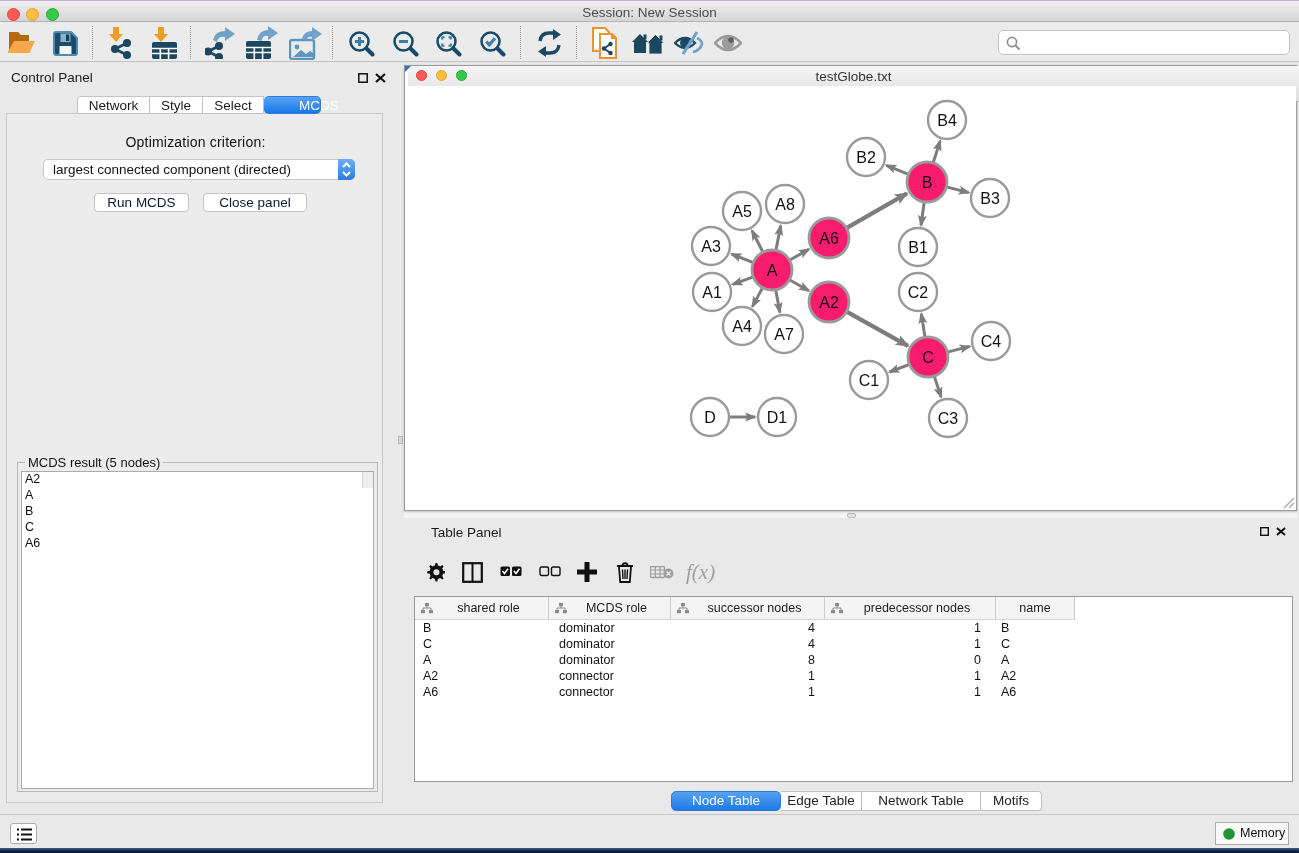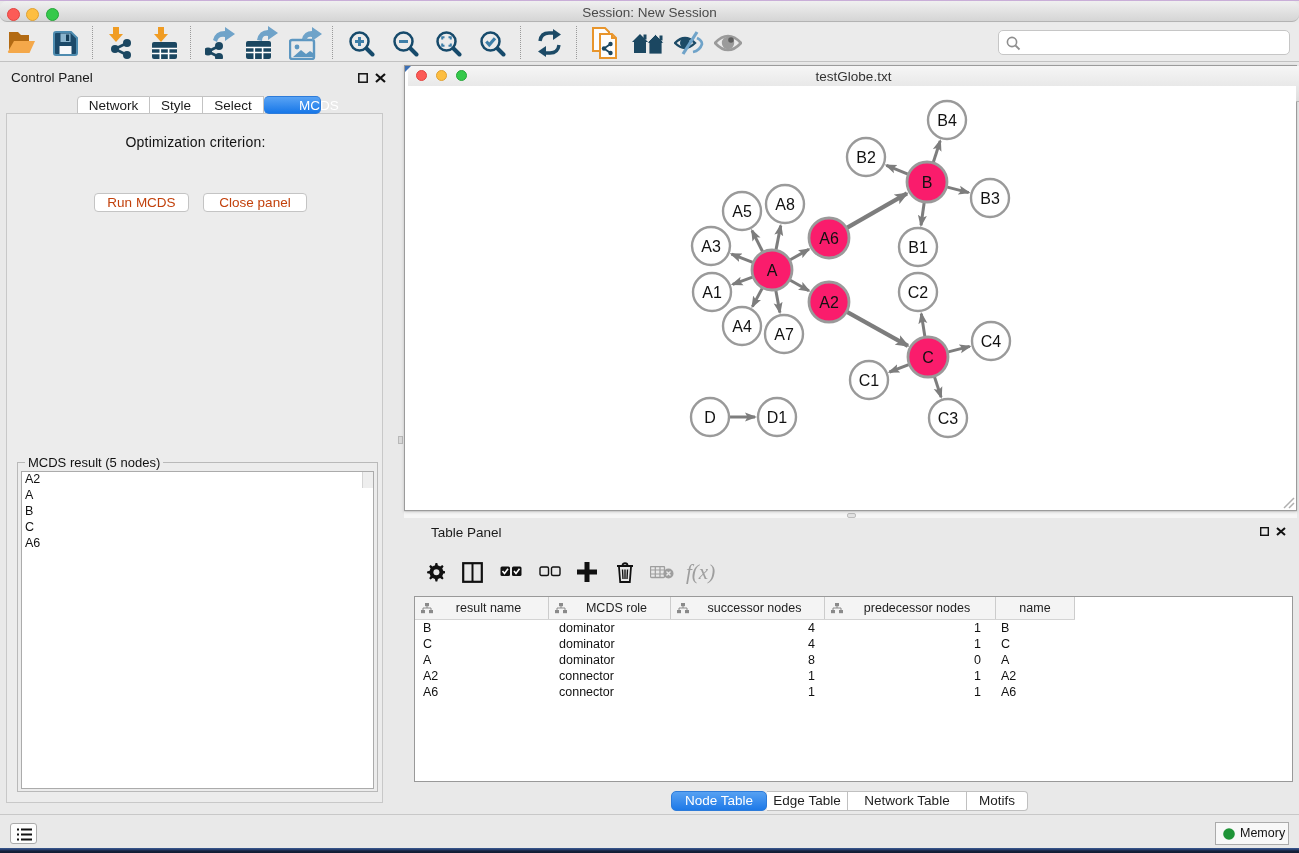--- a/index.html
+++ b/index.html
@@ -2,21 +2,21 @@
 <html><head>
 <meta charset="utf-8">
 <style>
 * { margin:0; padding:0; box-sizing:border-box; }
 html,body { width:1299px; height:853px; overflow:hidden; }
 body { font-family:"Liberation Sans", sans-serif; background:#e9e9e9; position:relative; }
 .abs { position:absolute; }
 
 #topline { left:0; top:0; width:1299px; height:1px; background:#c9aed8; }
 #titlebar { left:0; top:1px; width:1299px; height:21px;
-  background:linear-gradient(#f0f0f0,#d5d5d5); border-bottom:1px solid #b3b3b3;border-radius:7px; }
+  background:linear-gradient(#f0f0f0,#d5d5d5); border-bottom:1px solid #b3b3b3; }
 .light { position:absolute; top:6.5px; width:13px; height:13px; border-radius:50%; }
 #titlebar .t { position:absolute; left:0; right:0; top:4px; text-align:center; font-size:13.5px; color:#4a4a4a; }
 #toolbar { left:0; top:23px; width:1299px; height:39px; background:#ebebeb; border-bottom:1px solid #c2c2c2; }
 .sep { position:absolute; top:3px; height:33px; width:0; border-left:1px dotted #9a9a9a; }
 #searchbox { position:absolute; left:998px; top:7px; width:292px; height:25px; background:#fff;
   border:1px solid #c6c6c6; border-radius:5px; }
 
 #cp-title { left:11px; top:70px; font-size:13.5px; color:#1a1a1a; }
 .tabs { position:absolute; display:flex; z-index:5; }
 .tab { height:18px; background:#fff; border:1px solid #c3c3c3; border-left:none; font-size:13.5px;
@@ -24,21 +24,21 @@
 .tab.first { border-left:1px solid #c3c3c3; border-radius:4px 0 0 0; }
 .tab.last { border-radius:0 4px 0 0;padding-left:35px; }
 .tab.sel { background:linear-gradient(#59a3f4,#1777e8); color:#fff; border-color:#2d7bd9; border-radius:5px; }
 #cp-panel { left:6px; top:113px; width:377px; height:690px; background:#ececec; border:1px solid #c8c8c8; }
 #opt-label { left:0; width:377px; top:20px; text-align:center; font-size:14px; letter-spacing:0.2px; color:#111; }
 #dropdown { left:36px; top:45px; width:312px; height:21px; background:#fff; border:1px solid #c9c9c9; border-radius:5px;
   font-size:13.5px; color:#111; line-height:19px; padding-left:9px; }
 #spinner { position:absolute; right:-1px; top:-1px; width:17px; height:21px; border-radius:0 5px 5px 0;
   background:linear-gradient(#6cb0f5,#2d7ae2); }
 .btn { position:absolute; height:19px; background:#fff; border:1px solid #c4c4c4; border-radius:4px;
-  font-size:13.5px; color:#c2410c; text-align:center; line-height:17px; }
+  font-size:13.5px; color:#0f172a; text-align:center; line-height:17px; }
 #mcds-box { left:10px; top:348px; width:361px; height:330px; border:1px solid #b9b9b9; }
 #mcds-label { position:absolute; left:7px; top:-8px; background:#ececec; padding:0 3px; font-size:13px; color:#111; }
 #mcds-list { position:absolute; left:3px; top:8px; width:353px; height:318px; background:#fff; border:1px solid #ababab;
   font-size:12.5px; color:#111; }
 #mcds-list div { padding-left:3px; height:15.9px; line-height:15.9px; }
 #mcds-scroll { position:absolute; right:0; top:0; width:11px; height:100%; background:#eeeeee; border-left:1px solid #d5d5d5; }
 
 #statusline { left:0; top:814px; width:1299px; height:1px; background:#c8c8c8; }
 #listbtn { left:10px; top:823px; width:27px; height:21px; background:#fdfdfd; border:1px solid #ababab; border-radius:3px; }
 #membtn { left:1215px; top:822px; width:74px; height:23px; background:#f8f8f8; border:1px solid #ababab; font-size:12.5px; color:#111; }
@@ -204,20 +204,28 @@
     <path d="M1,1 L10,9 M10,1 L1,9" stroke="#111" stroke-width="2.2"></path>
   </svg>
 <div class="tabs" style="left:77px;top:96px">
   <div class="tab first" style="width:73px">Network</div>
   <div class="tab" style="width:53px">Style</div>
   <div class="tab" style="width:61px">Select</div>
   <div class="tab sel last" style="width:57px">MCDS</div>
 </div>
 <div id="cp-panel" class="abs">
   <div id="opt-label" class="abs">Optimization criterion:</div>
+  <div id="dropdown" class="abs">largest connected component (directed)
+    <div id="spinner">
+      <svg style="position:absolute;left:3px;top:3px" width="11" height="15" viewBox="0 0 11 15">
+        <path d="M2,5 L5.5,1.5 L9,5" fill="none" stroke="#fff" stroke-width="2"></path>
+        <path d="M2,10 L5.5,13.5 L9,10" fill="none" stroke="#fff" stroke-width="2"></path>
+      </svg>
+    </div>
+  </div>
   <div class="btn" style="left:87px;top:79px;width:95px">Run MCDS</div>
   <div class="btn" style="left:196px;top:79px;width:104px">Close panel</div>
   <div id="mcds-box" class="abs">
     <div id="mcds-label">MCDS result (5 nodes)</div>
     <div id="mcds-list">
       <div>A2</div>
         <div>A</div>
         <div>B</div>
         <div>C</div>
         <div>A6</div>
@@ -384,21 +392,21 @@
 <div id="tbl" class="abs">
   <div class="hdr" style="left:0;width:134px">
     <svg style="position:absolute;left:6px;top:6px" width="12" height="11" viewBox="0 0 12 11">
         <g fill="#8a8a8a">
           <rect x="4" y="0" width="4" height="3.2"></rect>
           <rect x="0" y="7" width="4" height="3.2"></rect>
           <rect x="8" y="7" width="4" height="3.2"></rect>
         </g>
         <path d="M6,3 V5 M2,7 V5 H10 V7" stroke="#8a8a8a" stroke-width="1" fill="none"></path>
       </svg>
-    <span style="margin-left:14px">result name</span>
+    <span style="margin-left:14px">shared role</span>
   </div>
   <div class="hdr" style="left:134px;width:122px">
     <svg style="position:absolute;left:6px;top:6px" width="12" height="11" viewBox="0 0 12 11">
         <g fill="#8a8a8a">
           <rect x="4" y="0" width="4" height="3.2"></rect>
           <rect x="0" y="7" width="4" height="3.2"></rect>
           <rect x="8" y="7" width="4" height="3.2"></rect>
         </g>
         <path d="M6,3 V5 M2,7 V5 H10 V7" stroke="#8a8a8a" stroke-width="1" fill="none"></path>
       </svg>
@@ -448,17 +456,17 @@
   <div class="cell" style="left:256px;top:71px;width:144px;text-align:right">1</div>
   <div class="cell" style="left:410px;top:71px;width:156px;text-align:right">1</div>
   <div class="cell" style="left:586px;top:71px">A2</div>
   <div class="cell" style="left:8px;top:87px">A6</div>
     <div class="cell" style="left:144px;top:87px">connector</div>
   <div class="cell" style="left:256px;top:87px;width:144px;text-align:right">1</div>
   <div class="cell" style="left:410px;top:87px;width:156px;text-align:right">1</div>
   <div class="cell" style="left:586px;top:87px">A6</div>
 </div>
 <div class="tabs tabs2">
-  <div class="tab2 sel first" style="width:96px">Node Table</div>
+  <div class="tab2 sel first" style="width:110px">Node Table</div>
   <div class="tab2" style="width:81px">Edge Table</div>
   <div class="tab2" style="width:119px">Network Table</div>
   <div class="tab2 last" style="width:61px">Motifs</div>
 </div>
 
 </body></html>

